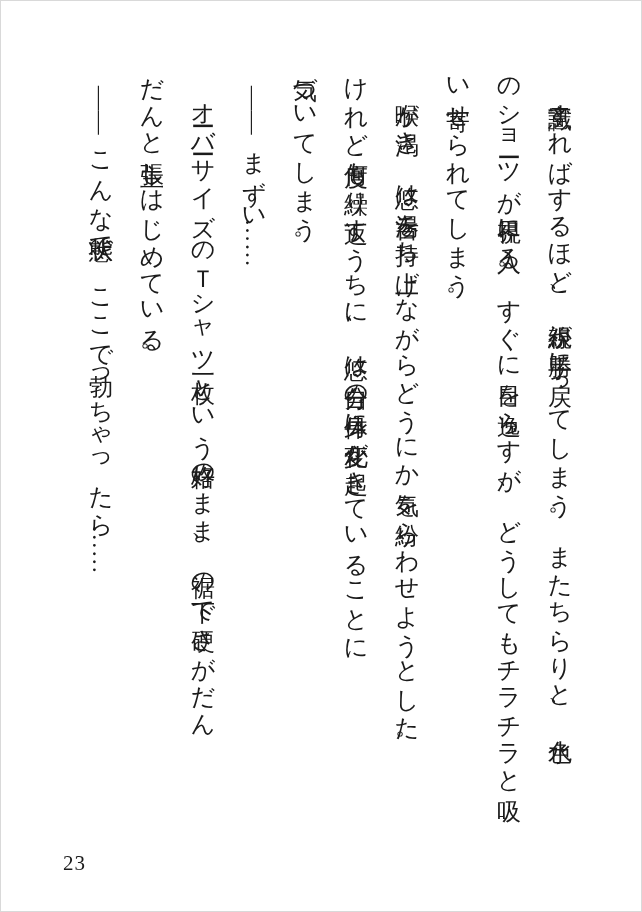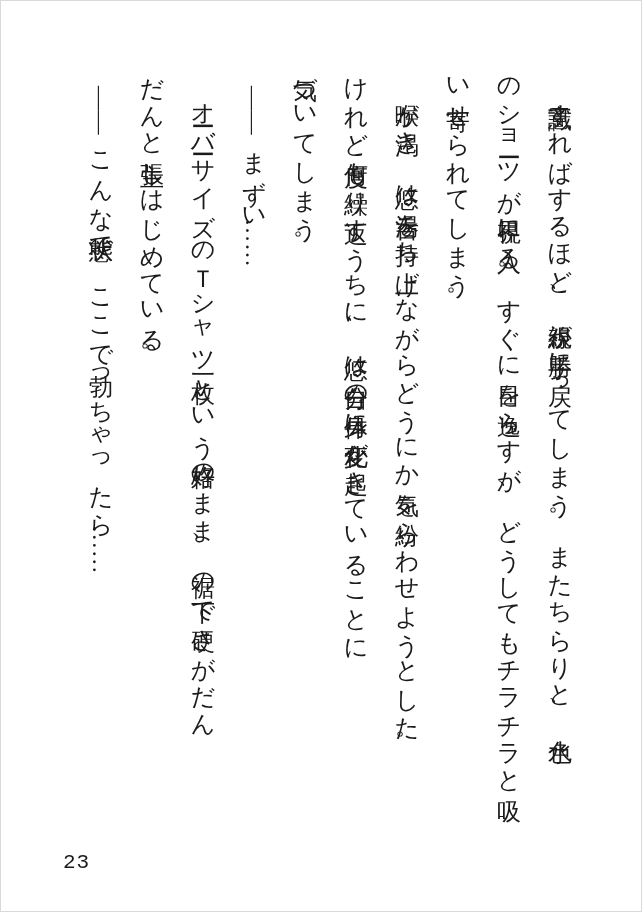--- a/index.html
+++ b/index.html
@@ -33,21 +33,21 @@
     white-space: nowrap;
     height: auto;
   }
   .line.indent {
     text-indent: 25px;      
   }
   .page-number {
     position: absolute;
     left: 62px;
     top: 850px;
-    font-family: Liberation Mono, monospace;
+    font-family: Liberation Serif, serif;
     font-size: 21px;
     color: #1b1b1b;
     letter-spacing: 1px;
   }
 </style>
 </head>
 <body>
 
 <div class="book-page">
   <div class="text-block">

